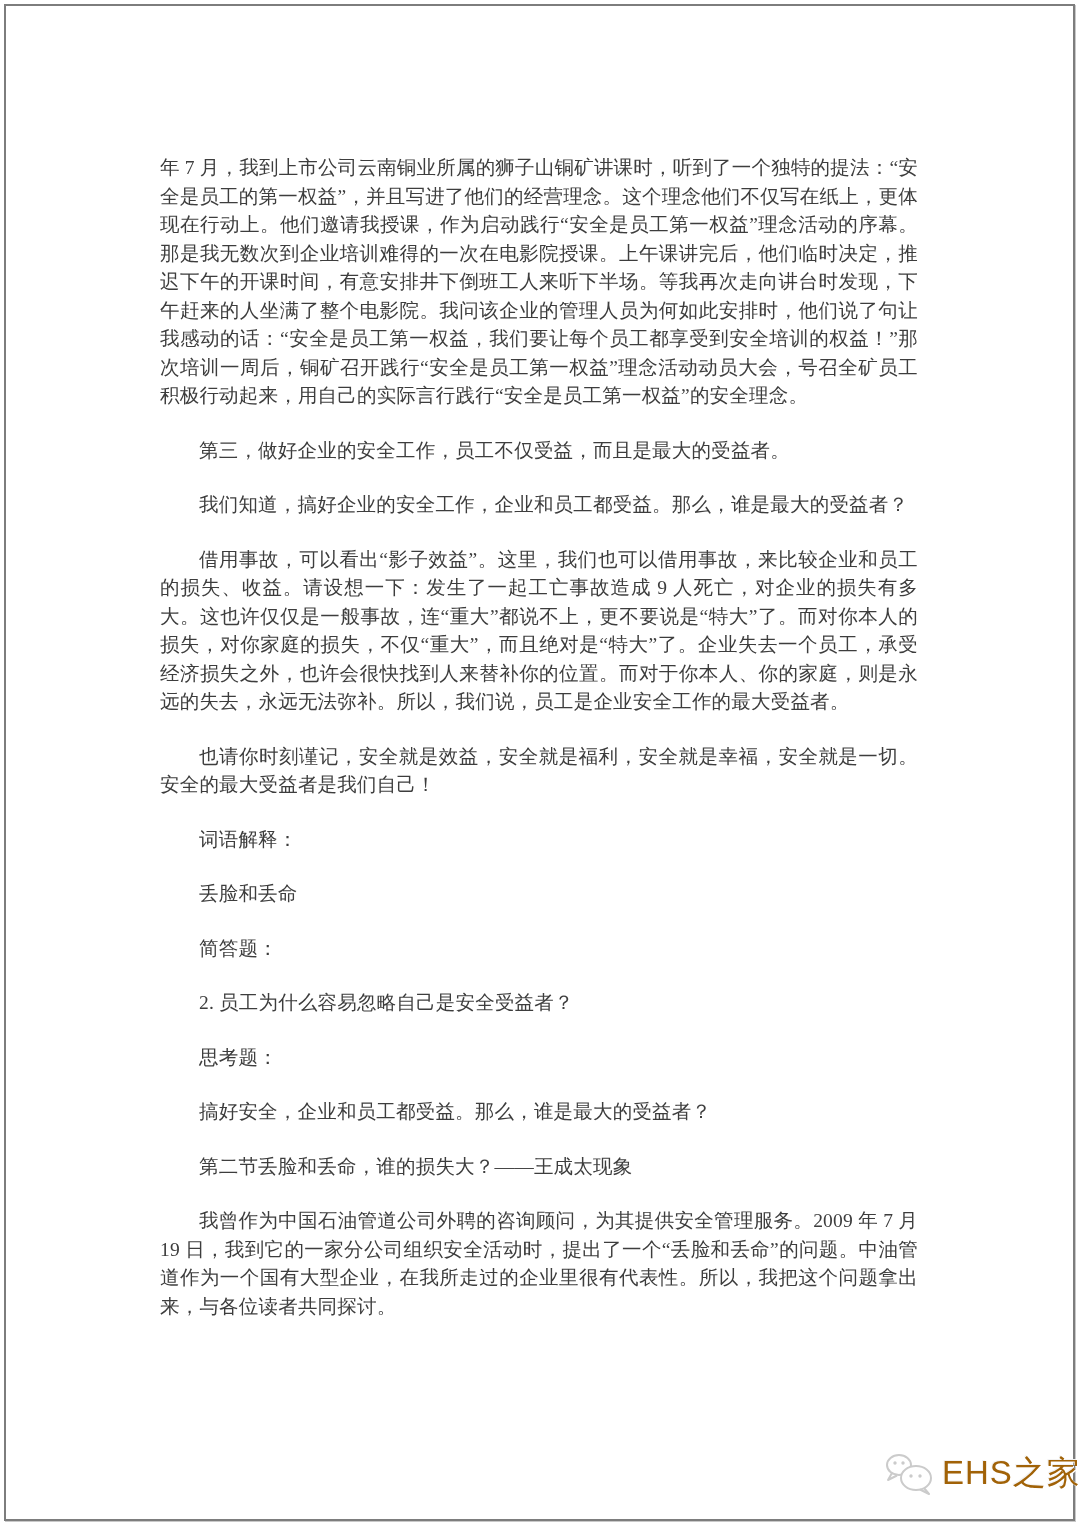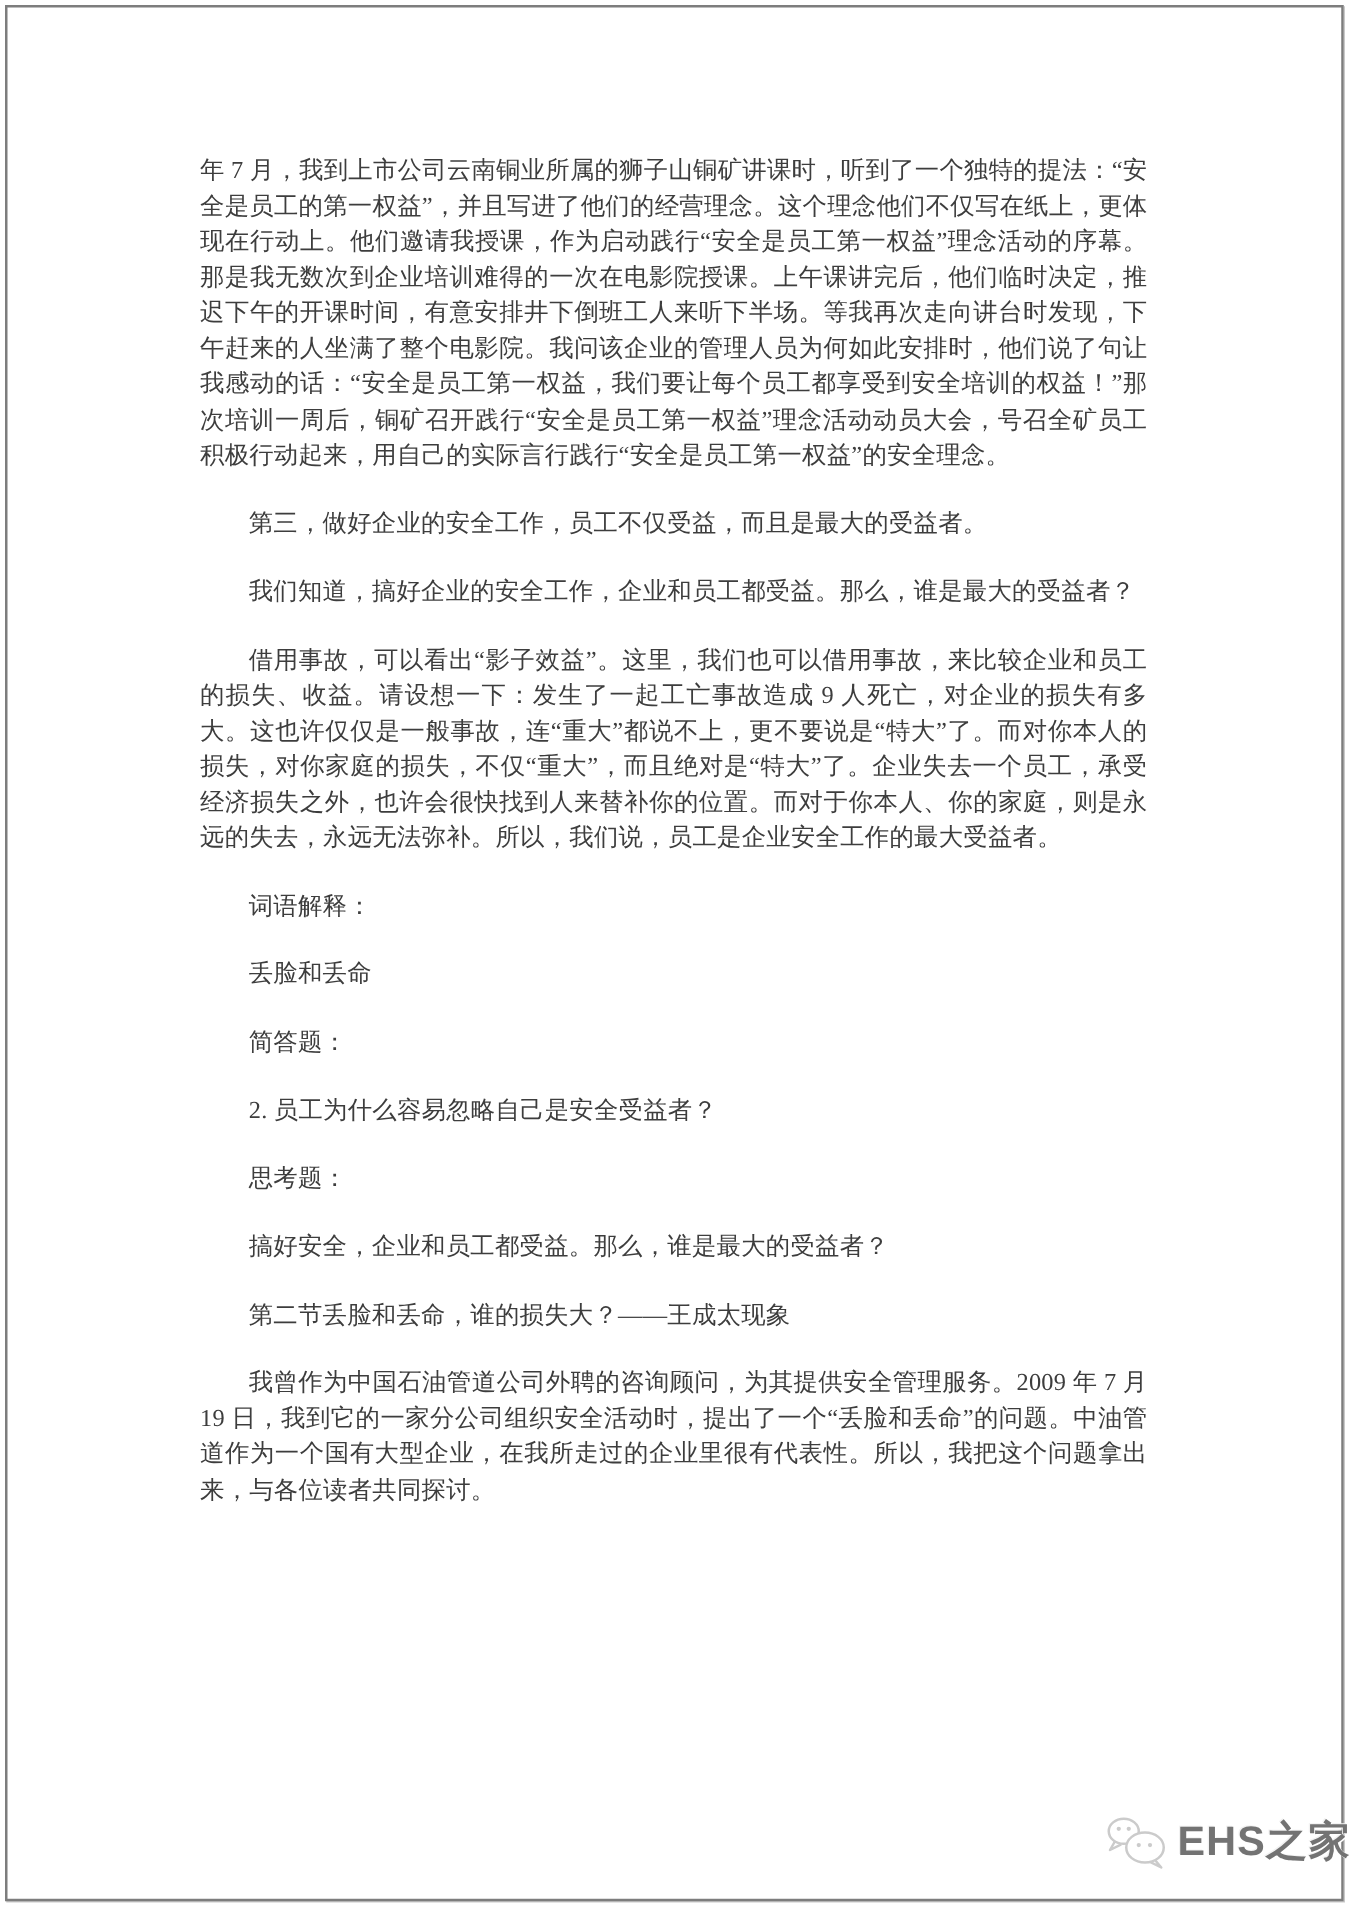--- a/index.html
+++ b/index.html
@@ -35,56 +35,57 @@
     margin: 0 0 26px 0;
     font-size: 19.5px;
     line-height: 28.5px;
     color: #3d3d3d;
     text-align: justify;
     text-indent: 2em;
     letter-spacing: 0.2px;
   }
   .text-column p.no-indent {
     text-indent: 0;
+    margin-top: 31px;
   }
   .watermark {
     position: absolute;
     left: 884px;
     top: 1450px;
     display: flex;
     align-items: center;
     gap: 6px;
     color: #cbcbcb;
   }
   .watermark .wm-text {
     font-family: "Liberation Sans", "DejaVu Sans", sans-serif;
     font-size: 33px;
     letter-spacing: 1px;
-    color: #737373;
+    color: #a16207;
     text-shadow: 1px 1px 0 #ffffff, -1px -1px 0 #f2f2f2;
     white-space: nowrap;
-    font-weight: bold;
   }
   .watermark svg {
     display: block;
     filter: drop-shadow(1px 1px 0 #ffffff);
   }
 </style>
 </head>
 <body>
 
 <div class="canvas">
 
   <div class="page-border"></div>
 
   <div class="text-column">
     <p class="no-indent">年 7 月，我到上市公司云南铜业所属的狮子山铜矿讲课时，听到了一个独特的提法：“安全是员工的第一权益”，并且写进了他们的经营理念。这个理念他们不仅写在纸上，更体现在行动上。他们邀请我授课，作为启动践行“安全是员工第一权益”理念活动的序幕。那是我无数次到企业培训难得的一次在电影院授课。上午课讲完后，他们临时决定，推迟下午的开课时间，有意安排井下倒班工人来听下半场。等我再次走向讲台时发现，下午赶来的人坐满了整个电影院。我问该企业的管理人员为何如此安排时，他们说了句让我感动的话：“安全是员工第一权益，我们要让每个员工都享受到安全培训的权益！”那次培训一周后，铜矿召开践行“安全是员工第一权益”理念活动动员大会，号召全矿员工积极行动起来，用自己的实际言行践行“安全是员工第一权益”的安全理念。</p>
     <p>第三，做好企业的安全工作，员工不仅受益，而且是最大的受益者。</p>
     <p>我们知道，搞好企业的安全工作，企业和员工都受益。那么，谁是最大的受益者？</p>
     <p>借用事故，可以看出“影子效益”。这里，我们也可以借用事故，来比较企业和员工的损失、收益。请设想一下：发生了一起工亡事故造成 9 人死亡，对企业的损失有多大。这也许仅仅是一般事故，连“重大”都说不上，更不要说是“特大”了。而对你本人的损失，对你家庭的损失，不仅“重大”，而且绝对是“特大”了。企业失去一个员工，承受经济损失之外，也许会很快找到人来替补你的位置。而对于你本人、你的家庭，则是永远的失去，永远无法弥补。所以，我们说，员工是企业安全工作的最大受益者。</p>
+    <p>也请你时刻谨记，安全就是效益，安全就是福利，安全就是幸福，安全就是一切。安全的最大受益者是我们自己！</p>
     <p>词语解释：</p>
     <p>丢脸和丢命</p>
     <p>简答题：</p>
     <p>2. 员工为什么容易忽略自己是安全受益者？</p>
     <p>思考题：</p>
     <p>搞好安全，企业和员工都受益。那么，谁是最大的受益者？</p>
     <p>第二节丢脸和丢命，谁的损失大？——王成太现象</p>
     <p>我曾作为中国石油管道公司外聘的咨询顾问，为其提供安全管理服务。2009 年 7 月 19 日，我到它的一家分公司组织安全活动时，提出了一个“丢脸和丢命”的问题。中油管道作为一个国有大型企业，在我所走过的企业里很有代表性。所以，我把这个问题拿出来，与各位读者共同探讨。</p>
   </div>
 

